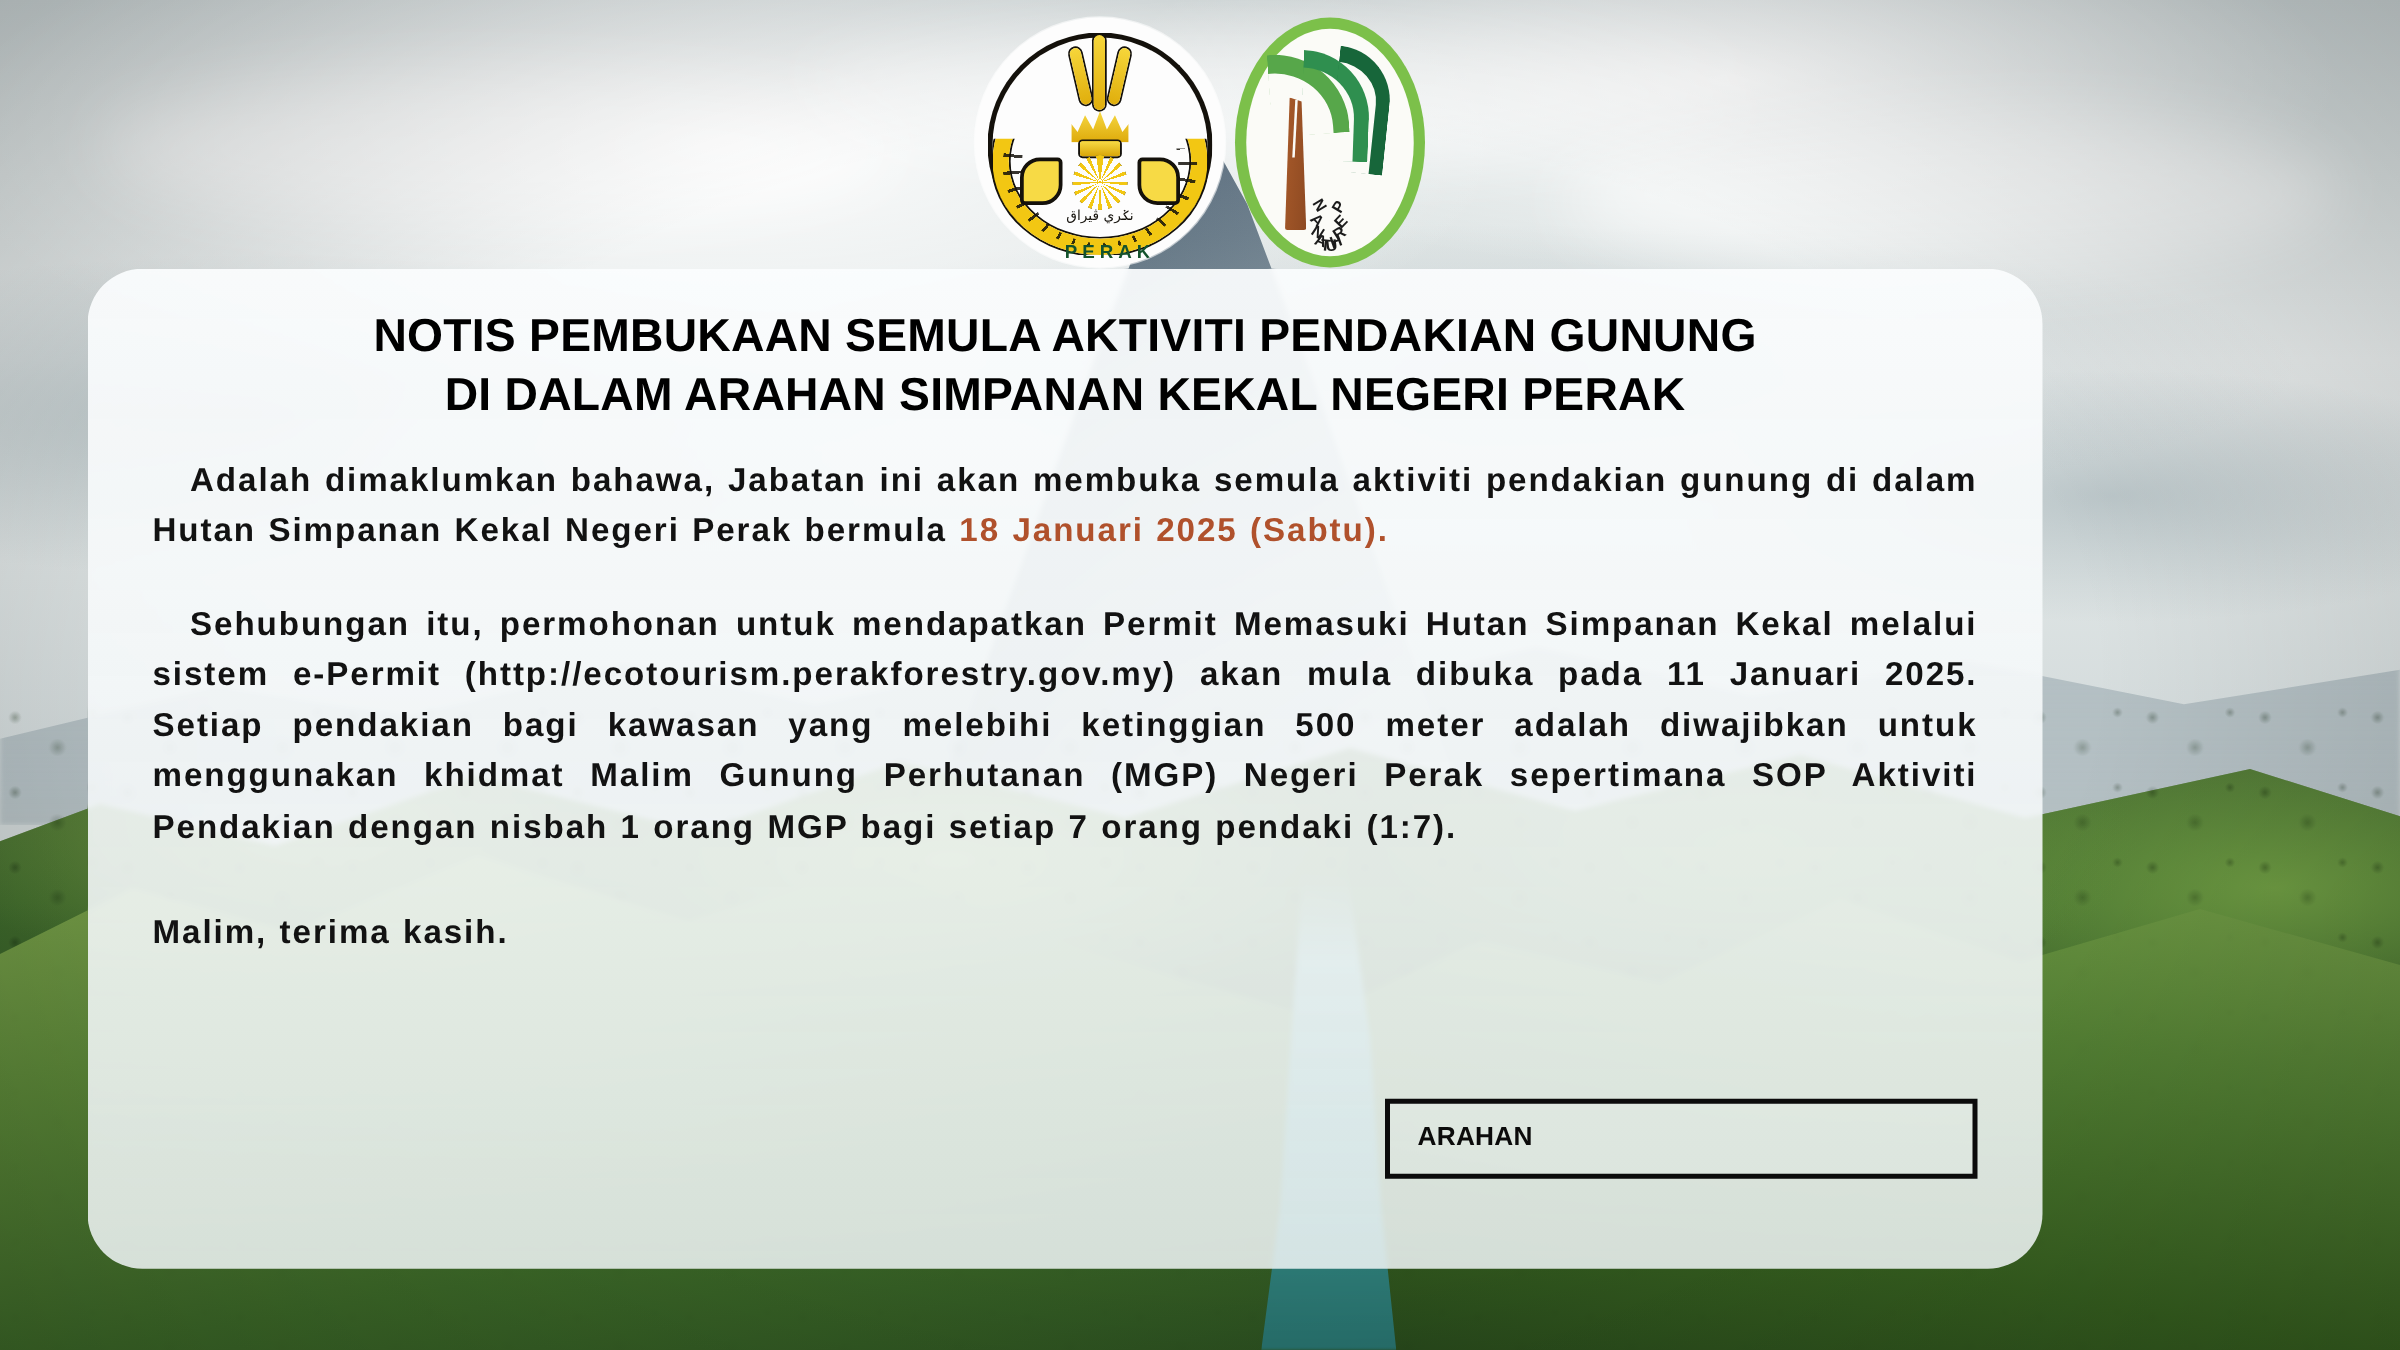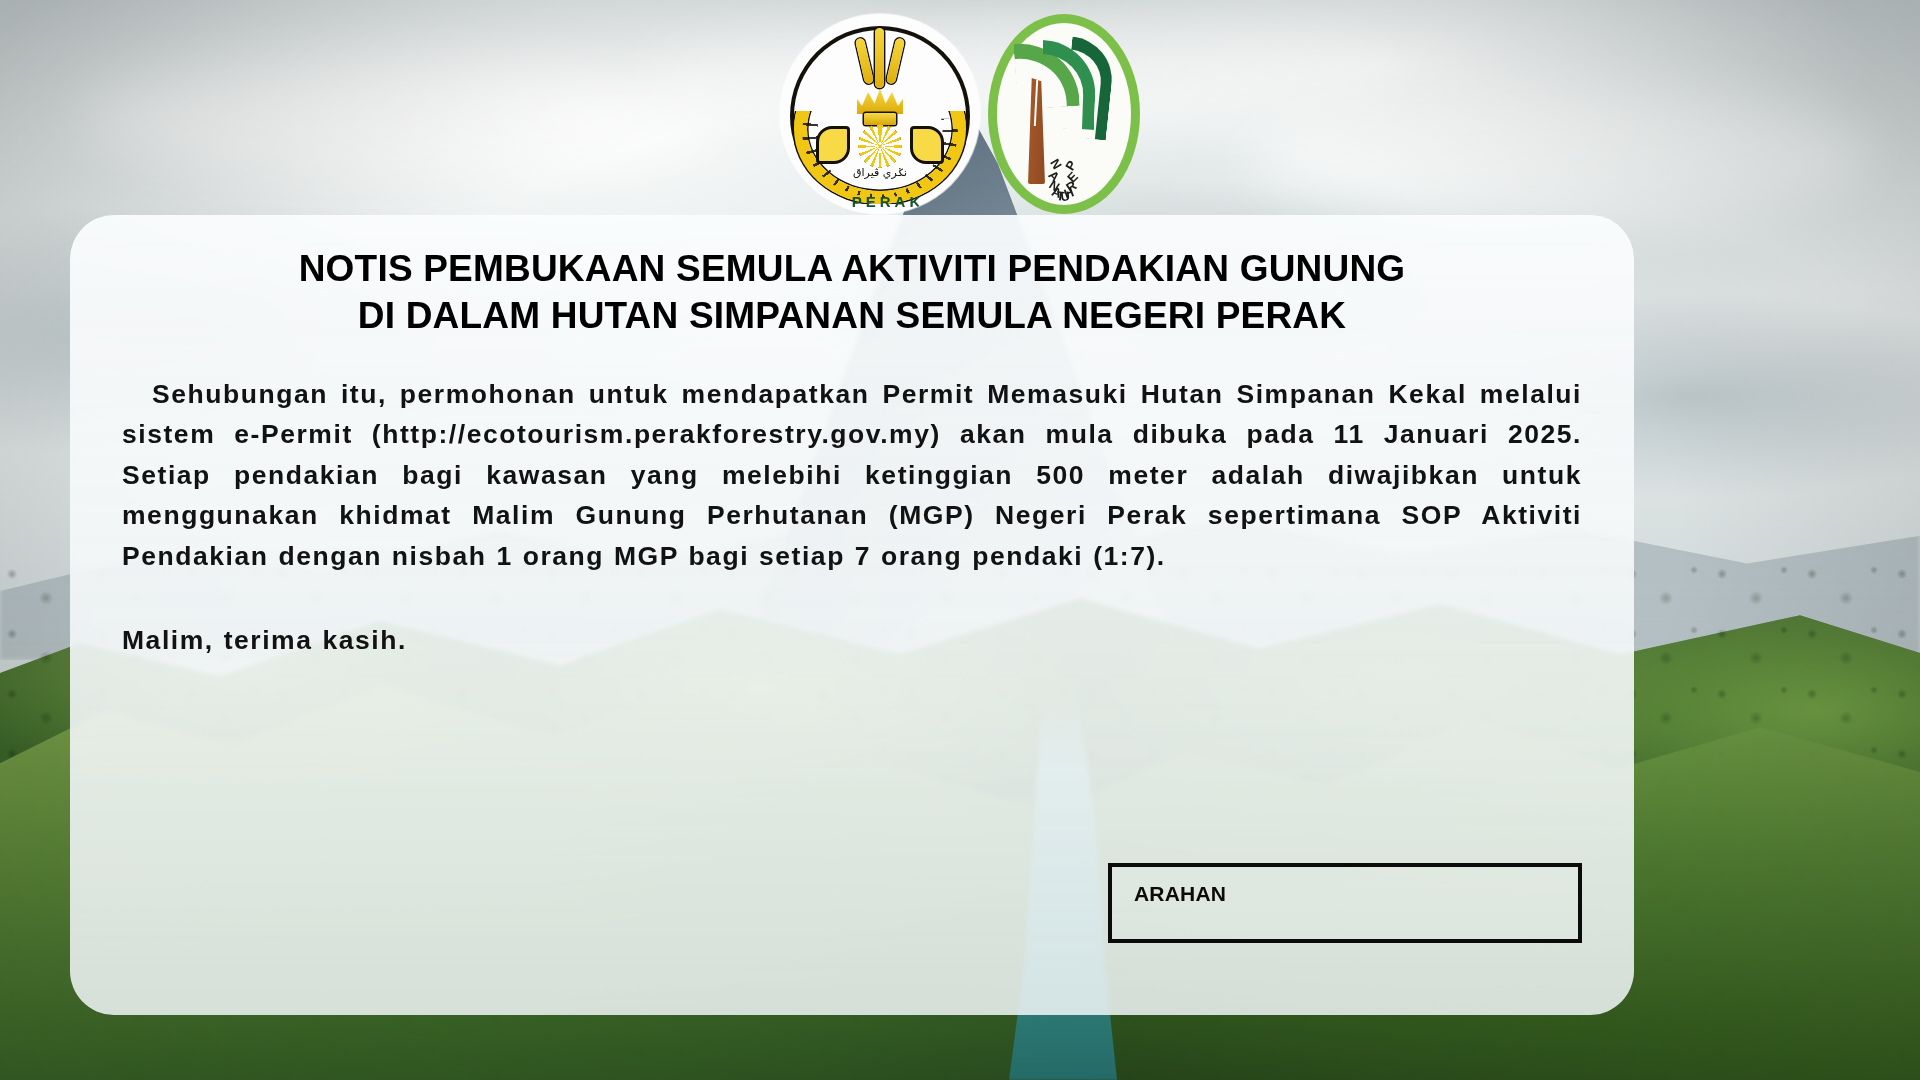--- a/index.html
+++ b/index.html
@@ -267,21 +267,21 @@
   .para.first { margin-top:24px; text-indent:30px; }
   .para.second { margin-top:34px; text-indent:30px; }
   .para.closing { margin-top:44px; text-indent:0; }
   .hl { color:#b0512c; }
 
   
   #signature-box {
     position:absolute; right:52px; bottom:72px;
     border:4px solid #0b0b0b;
     background:rgba(255,255,255,.10);
-    padding:12px 18px 30px 22px;
+    padding:12px 18px 14px 22px;
     width:474px;
   }
   #signature-box div {
     font-size:21px; font-weight:700; color:#0b0b0b;
     line-height:1.42; letter-spacing:.2px; white-space:nowrap;
   }
 </style>
 </head>
 <body>
 
@@ -336,23 +336,24 @@
       </div>
     </div>
   </div>
 
 </div>
 
 <div id="notice-card">
 
   <div id="notice-title">
     <span class="l">NOTIS PEMBUKAAN SEMULA AKTIVITI PENDAKIAN GUNUNG</span>
-    <span class="l">DI DALAM HUTAN SIMPANAN SEMULA NEGERI PERAK</span>
+    <span class="l">DI DALAM ARAHAN SIMPANAN KEKAL NEGERI PERAK</span>
   </div>
 
+  <p class="para first"><span>Adalah dimaklumkan bahawa, Jabatan ini akan membuka semula aktiviti pendakian gunung di dalam Hutan Simpanan Kekal Negeri Perak bermula </span><span class="hl">18 Januari 2025 (Sabtu).</span></p>
 
   <p class="para second">Sehubungan itu, permohonan untuk mendapatkan Permit Memasuki Hutan Simpanan Kekal melalui sistem e-Permit (http://ecotourism.perakforestry.gov.my) akan mula dibuka pada 11 Januari 2025. Setiap pendakian bagi kawasan yang melebihi ketinggian 500 meter adalah diwajibkan untuk menggunakan khidmat Malim Gunung Perhutanan (MGP) Negeri Perak sepertimana SOP Aktiviti Pendakian dengan nisbah 1 orang MGP bagi setiap 7 orang pendaki (1:7).</p>
 
   <p class="para closing">Malim, terima kasih.</p>
 
   <div id="signature-box">
     <div>ARAHAN</div>
   </div>
 
 </div>

